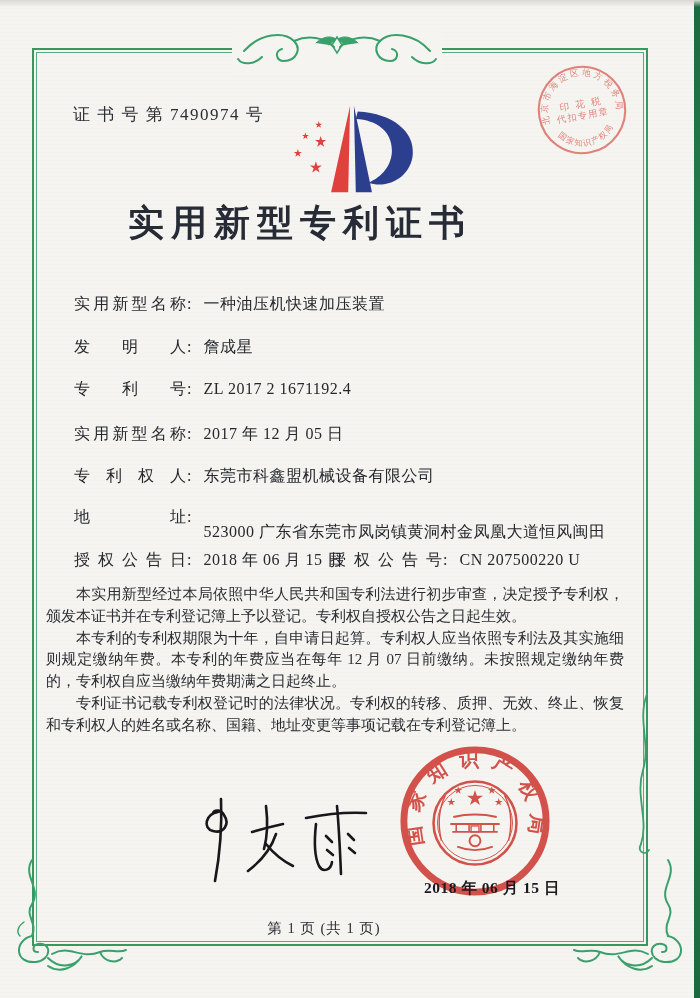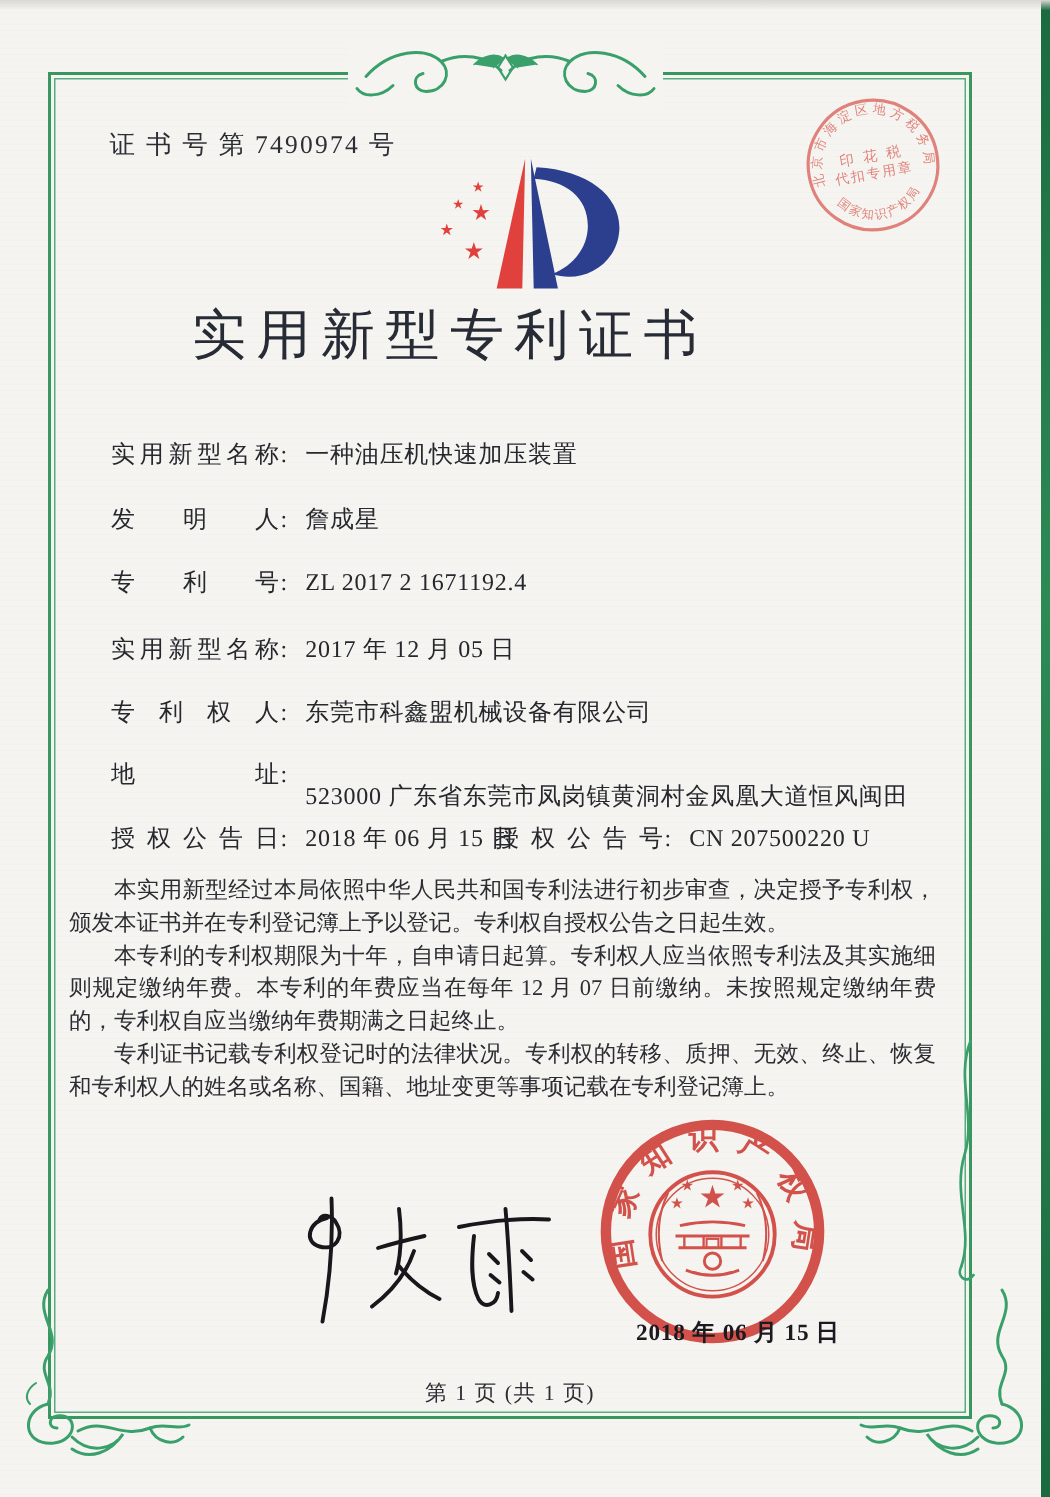--- a/index.html
+++ b/index.html
@@ -13,24 +13,24 @@
     background:linear-gradient(#d9d8d3,rgba(217,216,211,0));z-index:6;pointer-events:none;}
   .right-strip{position:absolute;right:0;top:0;width:6px;height:100%;
     background:linear-gradient(180deg,#1b6a3f,#2d8a55 40%,#1b6a3f);z-index:5;}
   .frame{position:absolute;left:32px;top:48px;width:612px;height:894px;border:2.5px solid #37975f;}
   .frame::before{content:"";position:absolute;inset:2px;border:1px solid #58ac80;}
   .orn{position:absolute;}
   .orn-top{left:232px;top:25px;}
   .orn-bl{left:8px;top:858px;}
   .orn-br{left:572px;top:858px;transform:scaleX(-1);}
   .orn-right{left:633px;top:692px;}
-  .cert-no{position:absolute;left:73px;top:85px;font-size:17px;letter-spacing:1.5px;color:#2c2e35;text-align:center;}
+  .cert-no{position:absolute;left:73px;top:103px;font-size:17px;letter-spacing:1.5px;color:#2c2e35;text-align:center;}
   .logo{position:absolute;left:272px;top:102px;width:160px;height:95px;}
   .title{position:absolute;left:32px;top:199px;width:536px;margin:0;text-align:center;
-    font-size:36px;font-weight:normal;letter-spacing:7px;color:#272b35;}
+    font-size:36px;font-weight:bold;letter-spacing:7px;color:#272b35;}
   .row{position:absolute;left:74px;width:562px;font-size:16px;line-height:22px;color:#26282e;}
   .lbl{display:inline-block;vertical-align:top;font-family:Liberation Serif, serif;}
   .jt{display:inline-block;width:112px;text-align:justify;text-align-last:justify;-moz-text-align-last:justify;}
   .cl{margin-left:1px;}
   .val{margin-left:12px;letter-spacing:0.5px;}
   .val.multi{display:inline-block;vertical-align:top;max-width:430px;}
   .val.multi span{display:block;line-height:27px;margin-top:12px;}
   .pair2{position:absolute;left:256px;top:0;}
   .paras{position:absolute;left:46px;top:584px;width:578px;}
   .paras p{margin:0;font-size:15px;line-height:21.8px;text-indent:2em;text-align:justify;color:#2b2d33;}
@@ -41,21 +41,21 @@
   .sealtext{font-size:20px;letter-spacing:12px;font-weight:bold;fill:#d0453e;
     font-family:"Liberation Serif","DejaVu Serif",serif;}
   .seal-date{position:absolute;left:28px;top:136px;width:170px;font-size:15.5px;font-weight:bold;
     color:#1a1a20;letter-spacing:0.5px;white-space:nowrap;}
   .stamp{position:absolute;left:534px;top:62px;width:96px;height:96px;transform:rotate(-10deg);opacity:.82;}
   .stamp text{fill:#dc6a62;font-family:"Liberation Serif","DejaVu Serif",serif;}
   .st-arc{font-size:9px;letter-spacing:2.8px;}
   .st-arc-b{font-size:8.5px;letter-spacing:1.2px;}
   .st-c1{font-size:10px;letter-spacing:2px;}
   .st-c2{font-size:9.5px;letter-spacing:1.5px;}
-  .footer{position:absolute;left:32px;top:919px;width:616px;text-align:center;
+  .footer{position:absolute;left:16px;top:919px;width:616px;text-align:center;
     font-size:14.5px;letter-spacing:1px;color:#2b2d33;}
 </style>
 </head>
 <body>
 
 <svg width="0" height="0" style="position:absolute" aria-hidden="true">
   <defs>
     <path id="star" d="M0,-10 L2.23,-3.07 L9.51,-3.09 L3.61,1.17 L5.88,8.09 L0,3.8 L-5.88,8.09 L-3.61,1.17 L-9.51,-3.09 L-2.23,-3.07 Z"></path>
   </defs>
 </svg>

